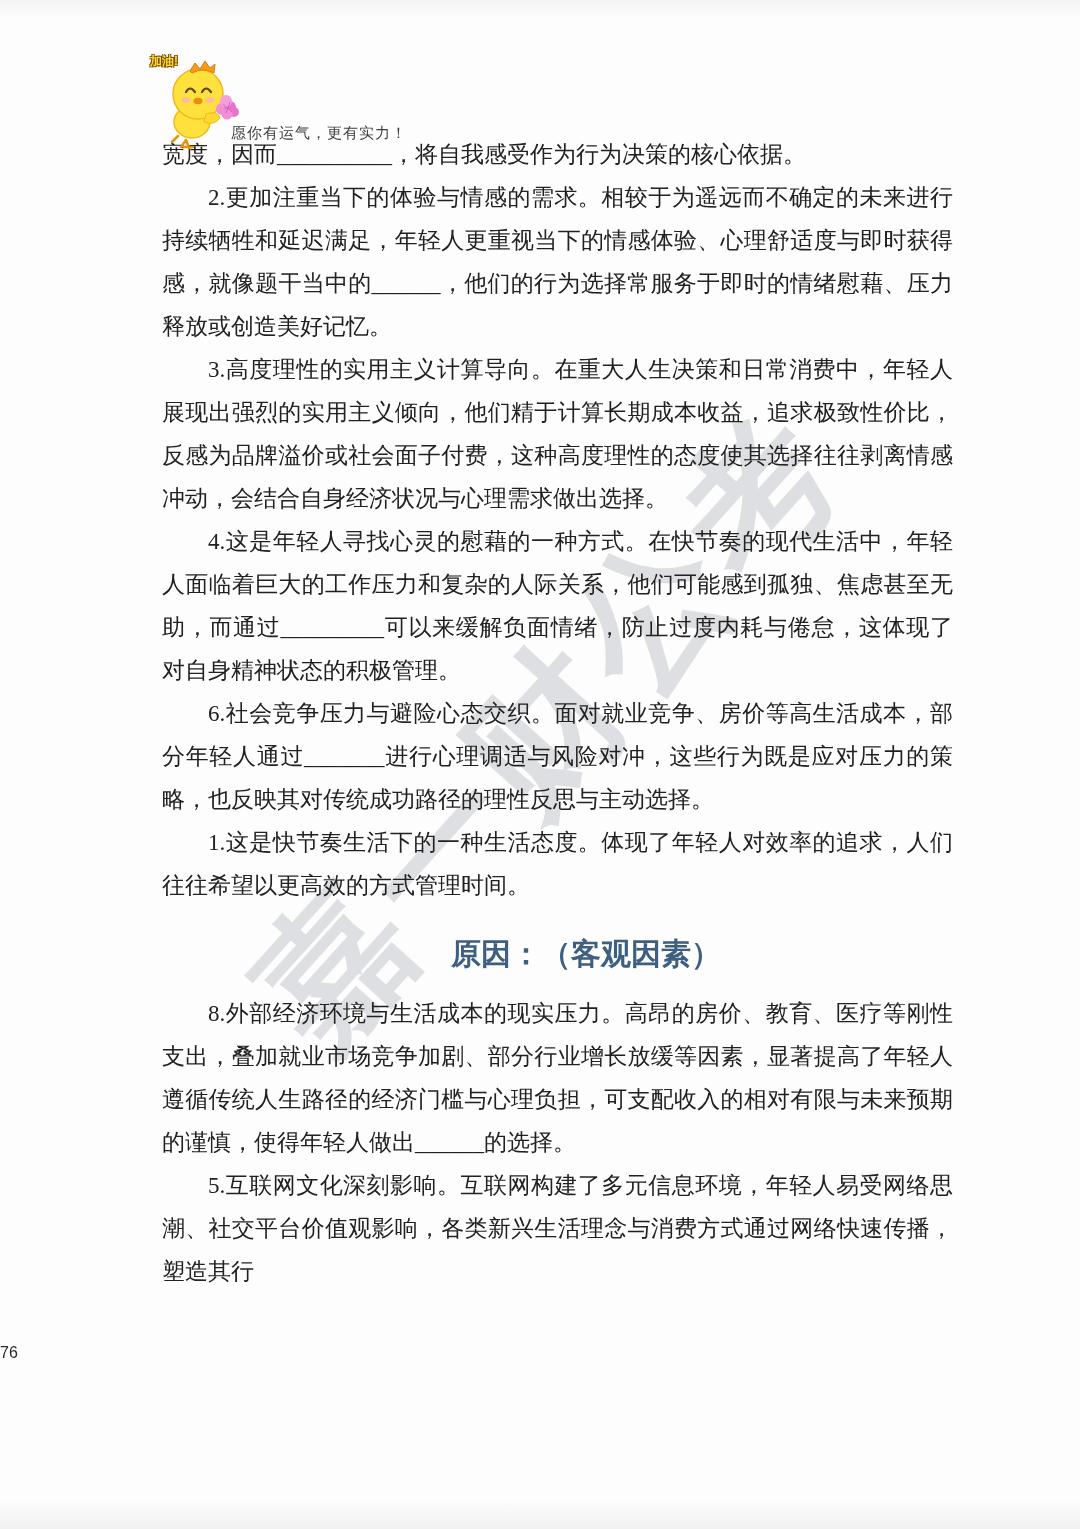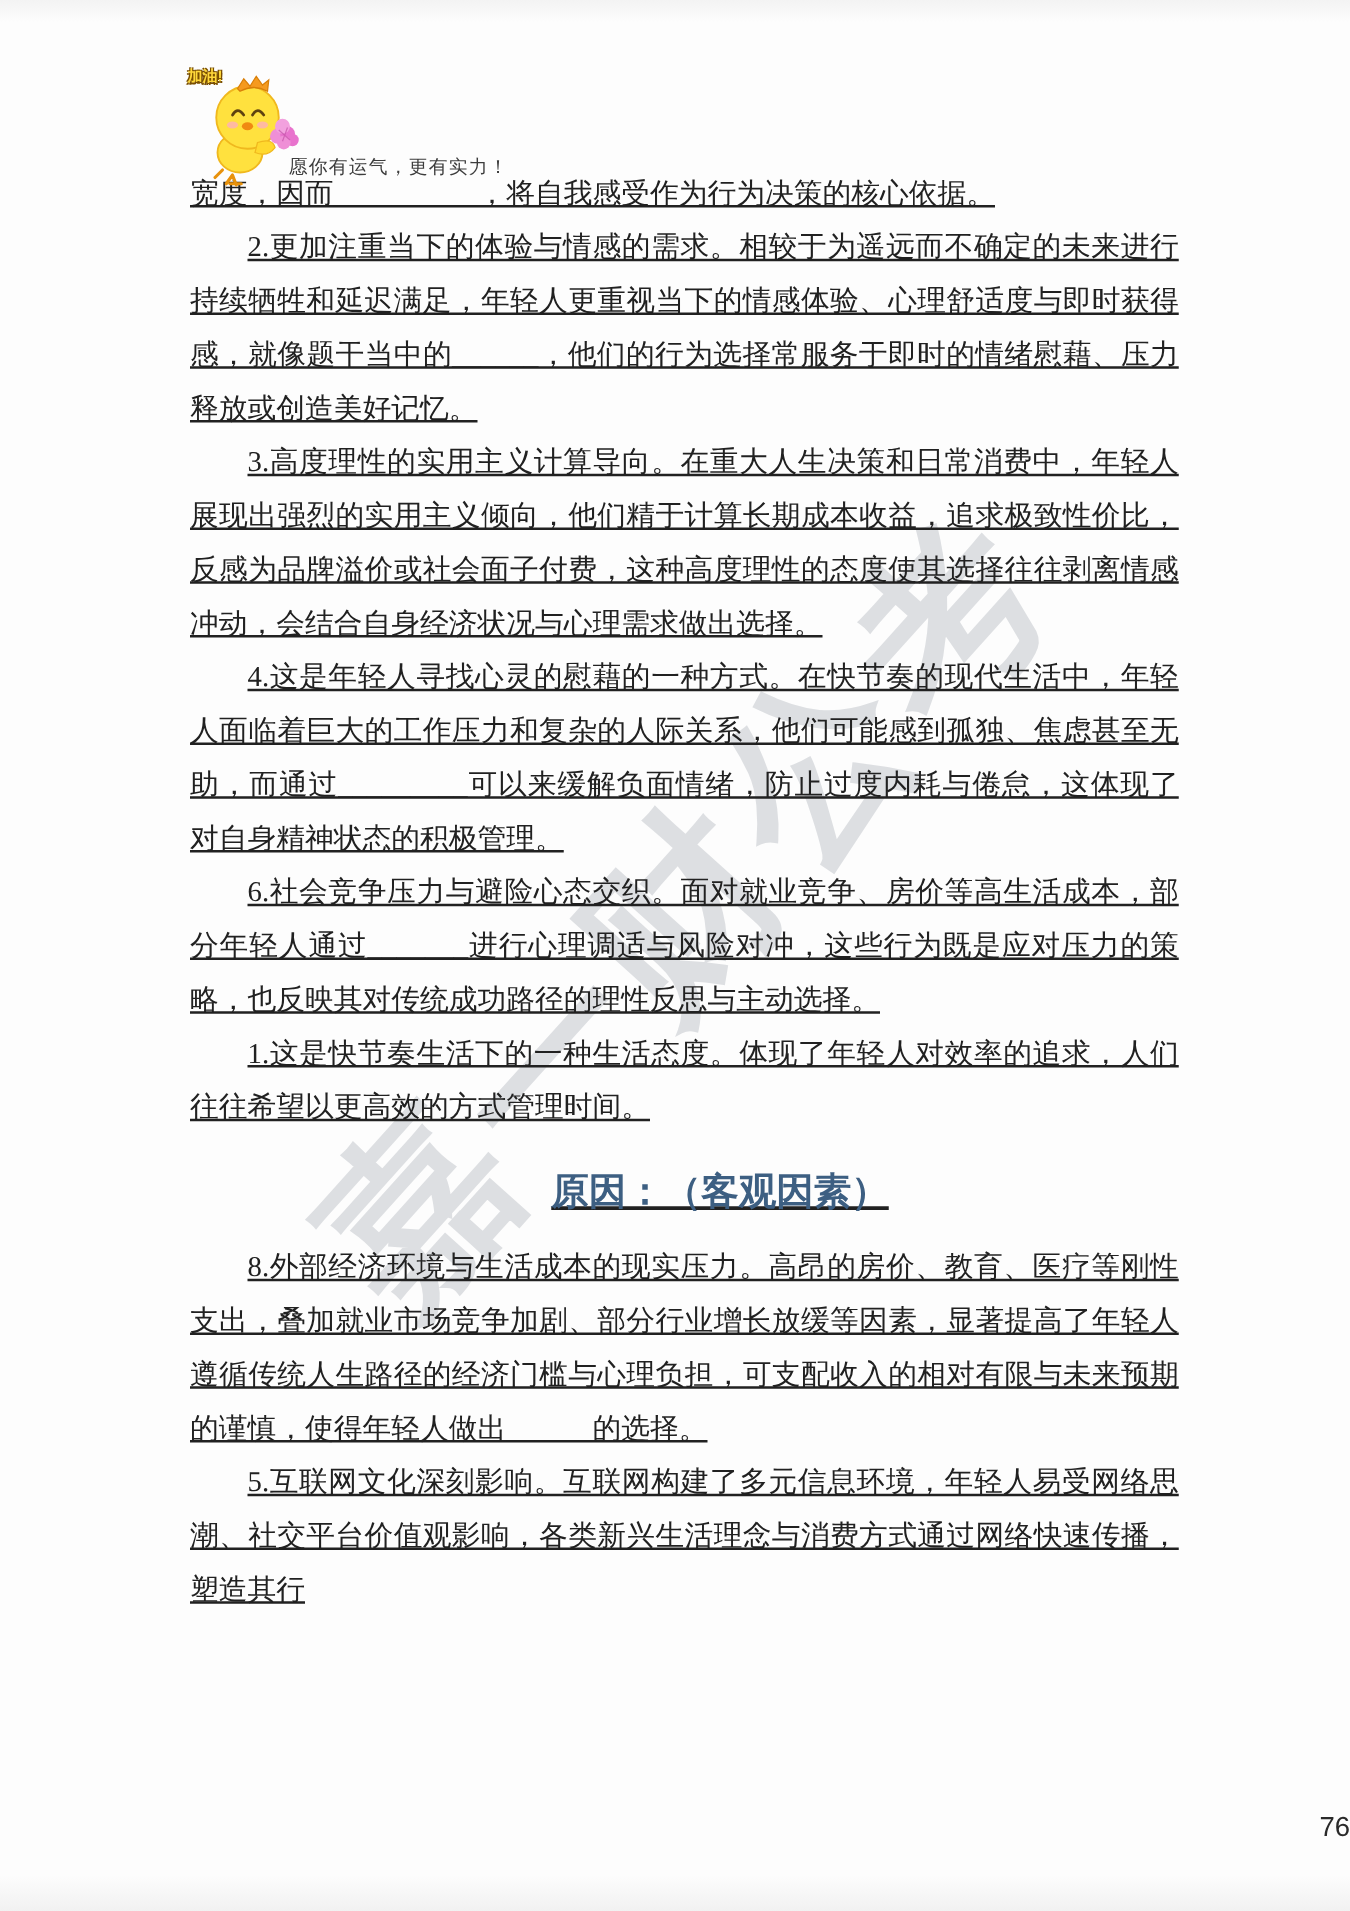--- a/index.html
+++ b/index.html
@@ -47,49 +47,48 @@
   }
   .slogan {
     position: absolute; left: 231px; top: 124px;
     font-size: 15px; color: #3c3c3c;
     letter-spacing: 1px;
     z-index: 3;
   }
   
   .content {
     position: absolute;
-    left: 152px; top: 133px;
+    left: 162px; top: 133px;
     width: 791px;
     z-index: 1;
     font-size: 23px;
     line-height: 43px;
     text-align: justify;
     text-justify: inter-ideograph;
-    text-decoration: underline;
   }
   .content p { text-indent: 2em; margin: 0; }
   .content p.no-indent { text-indent: 0; }
   .section-heading {
     margin-top: 22px;
     margin-bottom: 13px;
     padding-left: 57px;
     font-size: 30px;
     line-height: 50px;
     font-weight: bold;
     color: #3d5f82;
     text-align: center;
   }
   
   .page-number {
     position: absolute;
     left: 0; right: 0;
-    top: 1449px;
-    text-align: right;
+    top: 1344px;
+    text-align: left;
     font-family: "Liberation Sans", "DejaVu Sans", sans-serif;
-    font-size: 22px;
+    font-size: 16px;
     color: #2a2a2a;
     z-index: 2;
   }
 </style>
 </head>
 <body>
 
 <div class="page">
 
   <div class="watermark">嘉一财公考</div>

